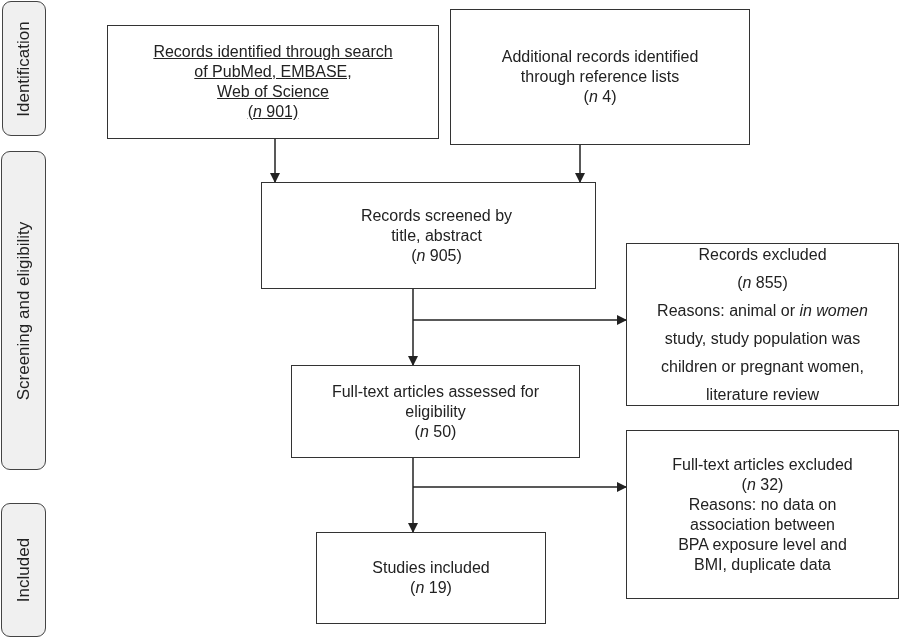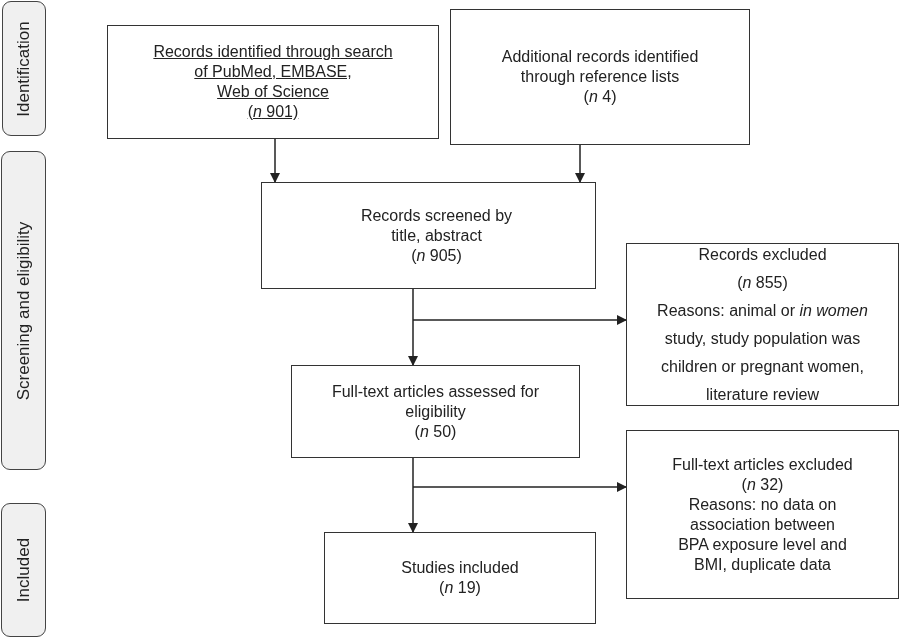--- a/index.html
+++ b/index.html
@@ -84,18 +84,18 @@
 
   <div class="box" style="left:626px; top:430px; width:273px; height:169px;">
     <span class="line">Full-text articles excluded</span>
     <span class="line"><span>(</span><i>n</i><span> 32)</span></span>
     <span class="line">Reasons: no data on</span>
     <span class="line">association between</span>
     <span class="line">BPA exposure level and</span>
     <span class="line">BMI, duplicate data</span>
   </div>
 
-  <div class="box" style="left:324px; top:532px; width:272px; height:92px;">
+  <div class="box" style="left:316px; top:532px; width:230px; height:92px;">
     <span class="line">Studies included</span>
     <span class="line"><span>(</span><i>n</i><span> 19)</span></span>
   </div>
 
 </div>
 
 </body></html>

